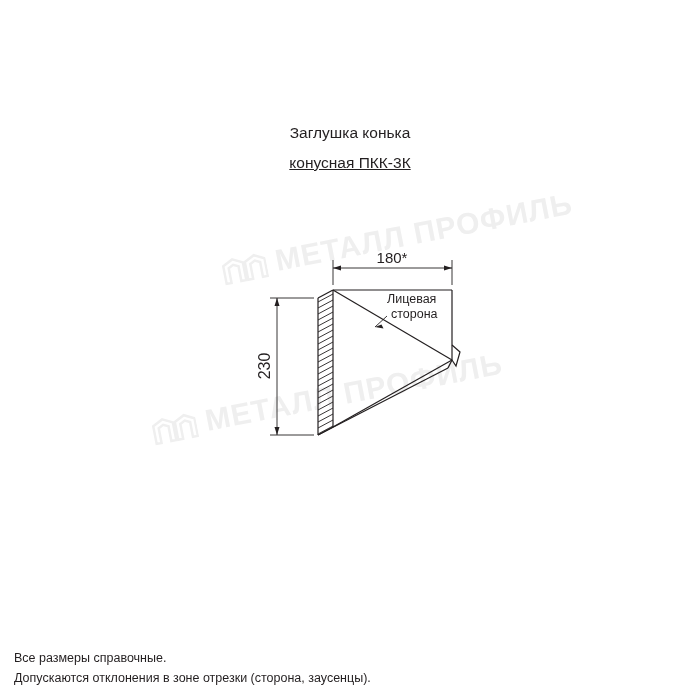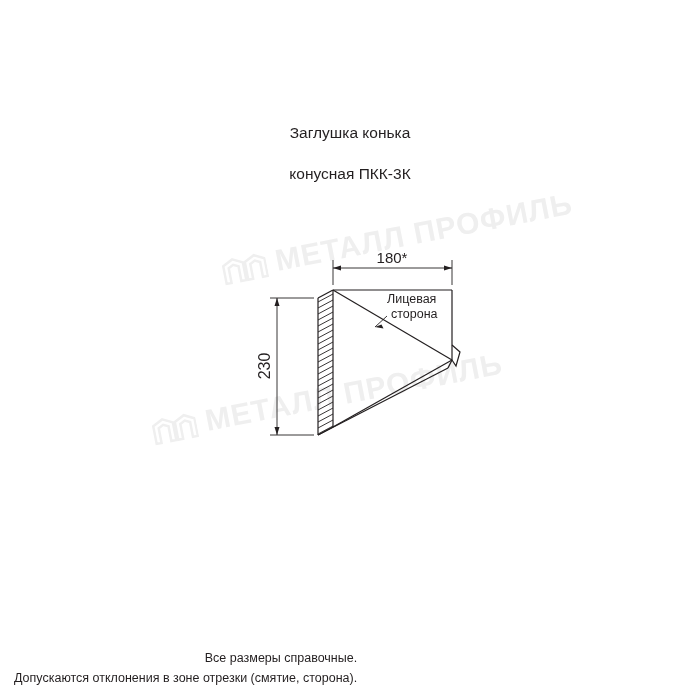--- a/index.html
+++ b/index.html
@@ -42,21 +42,22 @@
     text-align: center;
     font-size: 15.5px;
     line-height: 22px;
     color: #231f20;
   }
   .subtitle .line {
     display: block;
     margin-top: 44px;
   }
   .subtitle .line.spaced {
-    margin-top: 19px;
+    margin-top: 8px;
+    text-decoration: underline;
   }
 
   
   .wm {
     position: absolute;
     color: #efefef;
     font-weight: bold;
     font-size: 30px;
     white-space: nowrap;
     transform: rotate(-11deg);
@@ -78,21 +79,21 @@
 
   
   .footer {
     position: absolute;
     left: 14px;
     bottom: 12px;
     font-size: 12.5px;
     line-height: 20px;
     color: #231f20;
   }
-  .footer div { white-space: nowrap; text-align: right; }
+  .footer div { white-space: nowrap; }
 </style>
 </head>
 <body>
 
 <div class="page">
 
   <div class="wm wm-1">
     <svg width="46" height="30" viewBox="0 0 46 30" style="vertical-align:middle">
       <path d="M3 26 L3 8 L13 3 L23 8 L23 26 L18 26 L18 11 L13 8.5 L8 11 L8 26 Z" fill="none" stroke="#efefef" stroke-width="2.5"></path>
       <path d="M25 26 L25 8 L35 3 L45 8 L45 26 L40 26 L40 11 L35 8.5 L30 11 L30 26 Z" fill="none" stroke="#efefef" stroke-width="2.5"></path>
@@ -189,16 +190,16 @@
         <path d="M375 137 L381.5 134.5 L383.5 138.5 Z" fill="#231f20" stroke="none"></path>
       </g>
       <text x="387" y="113" font-family="Liberation Sans, sans-serif" font-size="12.5" fill="#231f20">Лицевая</text>
       <text x="391" y="128" font-family="Liberation Sans, sans-serif" font-size="12.5" fill="#231f20">сторона</text>
 
     </svg>
   </div>
 
   <div class="footer">
     <div>Все размеры справочные.</div>
-    <div>Допускаются отклонения в зоне отрезки (смятие, сторона).</div>
+    <div>Допускаются отклонения в зоне отрезки (сторона, заусенцы).</div>
   </div>
 
 </div>
 
 </body></html>

